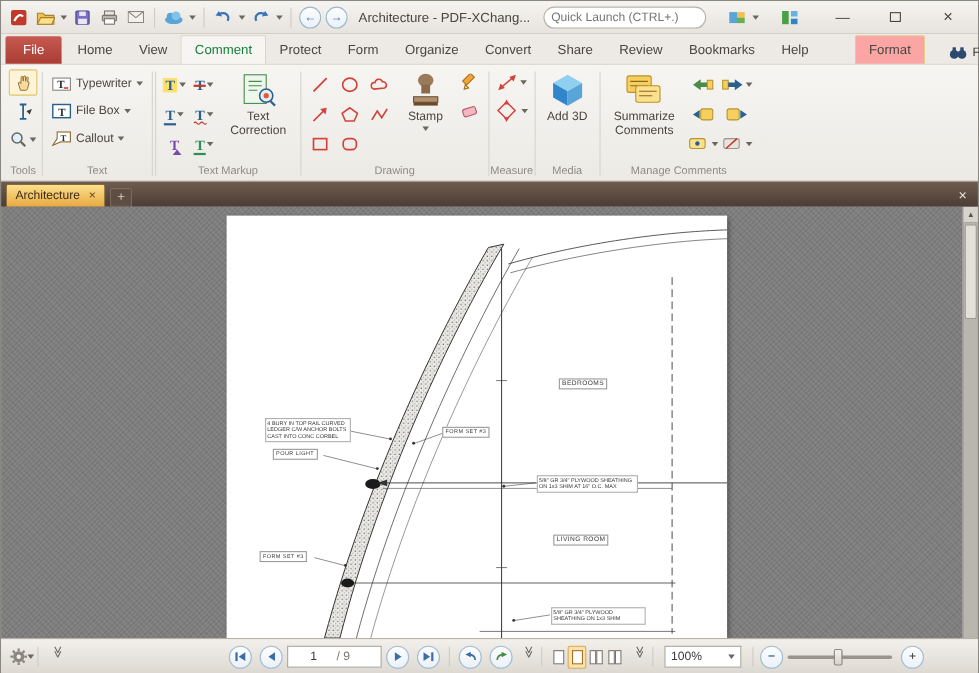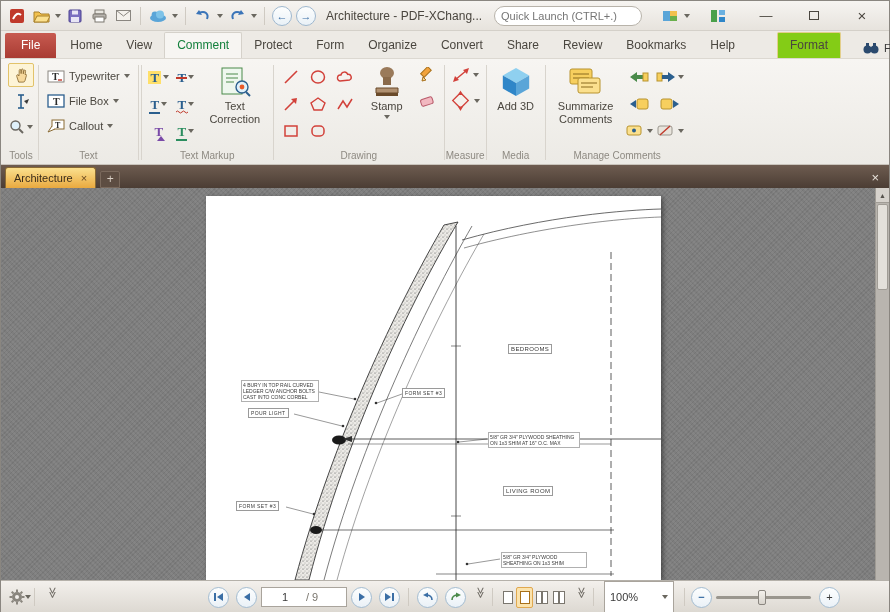--- a/index.html
+++ b/index.html
@@ -21,21 +21,21 @@
   .qlbox input { flex:1; border:none; outline:none; font-size:11px; color:#8a867e; background:transparent; font-family:"Liberation Sans",sans-serif; }
   .winbtns { margin-left:auto; display:flex; gap:22px; align-items:center; padding-right:8px; }
   .winbtn { font-size:13px; color:#4a463f; width:26px; text-align:center; }
   .restore-glyph { width:10px; height:9px; border:1.5px solid #4a463f; display:inline-block; }
 
   
   .tabrow { height:28px; display:flex; align-items:flex-end; background:#edeae5; padding:0 0 0 4px; position:relative; border-bottom:1px solid #dcd8d1; }
   .tab { padding:5px 12px 6px; font-size:12px; color:#4a463f; white-space:nowrap;margin-top:24px; }
   .tab.file { background:linear-gradient(#c75a50,#a93c33); color:#fff; border-radius:2px 2px 0 0; padding:5px 16px 6px; margin-right:2px; }
   .tab.active { background:#f7f5f2; border:1px solid #d5d1ca; border-bottom:none; color:#15803d; border-radius:2px 2px 0 0; }
-  .tab.format { background:#84cc16; border:1px solid #e3cf8c; border-bottom:none; margin-left:30px; border-radius:2px 2px 0 0; }
+  .tab.format { background:#fca5a5; border:1px solid #e3cf8c; border-bottom:none; margin-left:30px; border-radius:2px 2px 0 0; }
   .findbox { display:flex; align-items:center; gap:5px; margin-left:14px; padding:4px 8px; }
 
   
   .ribbon { height:106px; background:linear-gradient(#f7f5f2,#eceae5); display:flex; align-items:stretch; padding:2px 2px 0 4px; border-bottom:1px solid #c9c4bc; }
   .rgroup { display:flex; flex-direction:column; }
   .rg-body { flex:1; display:flex; align-items:flex-start; gap:2px; padding:2px 3px; }
   .rg-label { height:15px; text-align:center; font-size:10px; color:#8e8a82; line-height:14px; white-space:nowrap; }
   .rdiv { width:1px; background:#d8d4cd; margin:4px 1px; }
   .sbtn { display:inline-flex; align-items:center; justify-content:center; gap:2px; min-width:24px; height:24px;
     background:transparent; border:1px solid transparent; border-radius:2px; }
@@ -80,21 +80,21 @@
   .sb-ico { display:inline-flex; align-items:center; justify-content:center; min-width:20px; height:22px; color:#6e6a63; }
   .chev2 { display:inline-block; transform:rotate(90deg); font-size:11px; color:#6e6a63; letter-spacing:-2px; }
   .navbtn { width:21px; height:21px; border-radius:50%; border:1px solid #a4bdd2; background:linear-gradient(#fdfefe,#eaf1f7);
     display:inline-flex; align-items:center; justify-content:center; gap:1px; }
   .tri-l { width:0; height:0; border-top:4px solid transparent; border-bottom:4px solid transparent; border-right:6px solid #3a6ea5; }
   .tri-r { width:0; height:0; border-top:4px solid transparent; border-bottom:4px solid transparent; border-left:6px solid #3a6ea5; }
   .vbar { width:2px; height:8px; background:#3a6ea5; }
   .pagebox { width:86px; height:20px; background:#fff; border:1px solid #a9a49c; display:flex; align-items:center; padding:0 4px; margin:0 4px; }
   .pagebox input { width:38px; border:none; outline:none; font-size:11px; text-align:center; font-family:"Liberation Sans",sans-serif; color:#3a3a3a; }
   .pagebox .tot { color:#7a766e; font-size:11px; margin-left:2px; }
-  .zoombox { width:70px; height:32px; background:#fff; border:1px solid #a9a49c; display:flex; align-items:center; justify-content:space-between; padding:0 5px; margin:0 4px; }
+  .zoombox { width:70px; height:20px; background:#fff; border:1px solid #a9a49c; display:flex; align-items:center; justify-content:space-between; padding:0 5px; margin:0 4px; }
   .layico { width:17px; height:21px; display:inline-flex; align-items:center; justify-content:center; border:1px solid transparent; border-radius:2px; }
   .layico.sel { background:#fbe3ad; border-color:#e0a84f; }
   .pg { width:10px; height:13px; background:#fff; border:1px solid #7a766e; }
   .pg2 { width:6px; height:13px; background:#fff; border:1px solid #7a766e; }
   .sliderwrap { display:flex; align-items:center; gap:6px; margin-left:4px; }
   .track { position:relative; width:95px; height:3px; background:#9a968e; border-radius:2px; }
   .tick { position:absolute; left:50%; top:-4px; width:1px; height:5px; background:#7a766e; }
   .thumb { position:absolute; left:44%; top:-6px; width:8px; height:15px; background:linear-gradient(#f4f1ec,#d8d4cd); border:1px solid #8a8680; border-radius:2px; }
 </style>
 </head>

